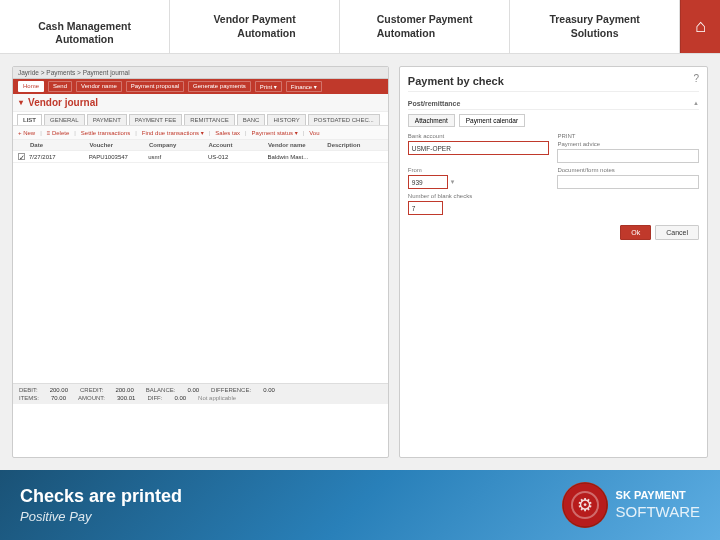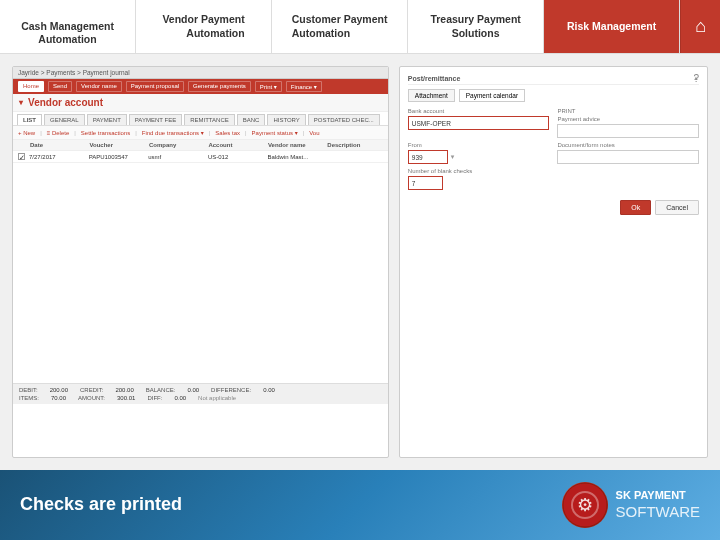--- a/index.html
+++ b/index.html
@@ -353,23 +353,20 @@
 Automation</span>
   </div>
   <div class="nav-item" style="font-size:10.5px;">
     <span style="white-space:pre-line; text-align:left;">Customer Payment
 Automation</span>
   </div>
   <div class="nav-item" style="font-size:10.5px;">
     <span style="white-space:pre-line; text-align:center;">Treasury Payment
 Solutions</span>
   </div>
-  <div class="nav-item active" style="font-size:10.5px;">
-    <span style="white-space:pre-line; text-align:center;">Risk Management</span>
-  </div>
   <div class="nav-home">
     <span>⌂</span>
   </div>
 </div>
 
 <div class="main-content">
 
   <div class="sc-left-wrapper">
     <div class="screenshot-left">
 
@@ -382,21 +379,21 @@
         <div class="sc-toolbar-btn">Send</div>
         <div class="sc-toolbar-btn">Vendor name</div>
         <div class="sc-toolbar-btn">Payment proposal</div>
         <div class="sc-toolbar-btn">Generate payments</div>
         <div class="sc-toolbar-btn">Print ▾</div>
         <div class="sc-toolbar-btn">Finance ▾</div>
       </div>
 
       <div class="sc-title-bar">
         <span class="sc-filter-icon">▾</span>
-        <span style="font-size:10px; color:#c0392b;">Vendor account</span>
+        <span style="font-size:10px; color:#c0392b;">Vendor journal</span>
       </div>
 
       <div class="sc-tabs">
         <div class="sc-tab active">LIST</div>
         <div class="sc-tab">GENERAL</div>
         <div class="sc-tab">PAYMENT</div>
         <div class="sc-tab">PAYMENT FEE</div>
         <div class="sc-tab">REMITTANCE</div>
         <div class="sc-tab">BANC</div>
         <div class="sc-tab">HISTORY</div>
@@ -460,20 +457,21 @@
           <span style="font-size:6px; color:#555;">DIFF:</span>
           <span style="font-size:6px; color:#333;">0.00</span>
           <span style="font-size:6px; color:#888;">Not applicable</span>
         </div>
       </div>
     </div>
   </div>
 
   <div class="screenshot-right">
     <div class="pbc-question-mark">?</div>
+    <div class="pbc-title">Payment by check</div>
 
     <div class="pbc-section">
       <div class="pbc-section-title">
         <span>Post/remittance</span>
         <span class="pbc-chevron">▲</span>
       </div>
 
       <div style="display:flex; gap:4px; margin-bottom:6px;">
         <div style="font-size:6.5px; padding:2px 6px; border:1px solid #ccc; background:#f5f5f5; cursor:pointer;">
           <span>Attachment</span>
@@ -523,20 +521,21 @@
       <button class="pbc-btn ok">Ok</button>
       <button class="pbc-btn cancel">Cancel</button>
     </div>
   </div>
 
 </div>
 
 <div class="bottom-bar">
   <div class="bottom-text">
     <div class="bottom-title">Checks are printed</div>
+    <div class="bottom-subtitle">Positive Pay</div>
   </div>
   <div class="logo-area">
     <div class="logo-circle">
       <svg width="46" height="46" viewBox="0 0 46 46">
         <circle cx="23" cy="23" r="22" fill="#b71c1c" stroke="#8e1a0e" stroke-width="1"></circle>
         <circle cx="23" cy="23" r="13" fill="none" stroke="rgba(255,255,255,0.35)" stroke-width="2"></circle>
 
         <text x="23" y="29" text-anchor="middle" font-size="18" fill="rgba(255,255,255,0.85)" font-family="Arial">⚙</text>
       </svg>
     </div>

